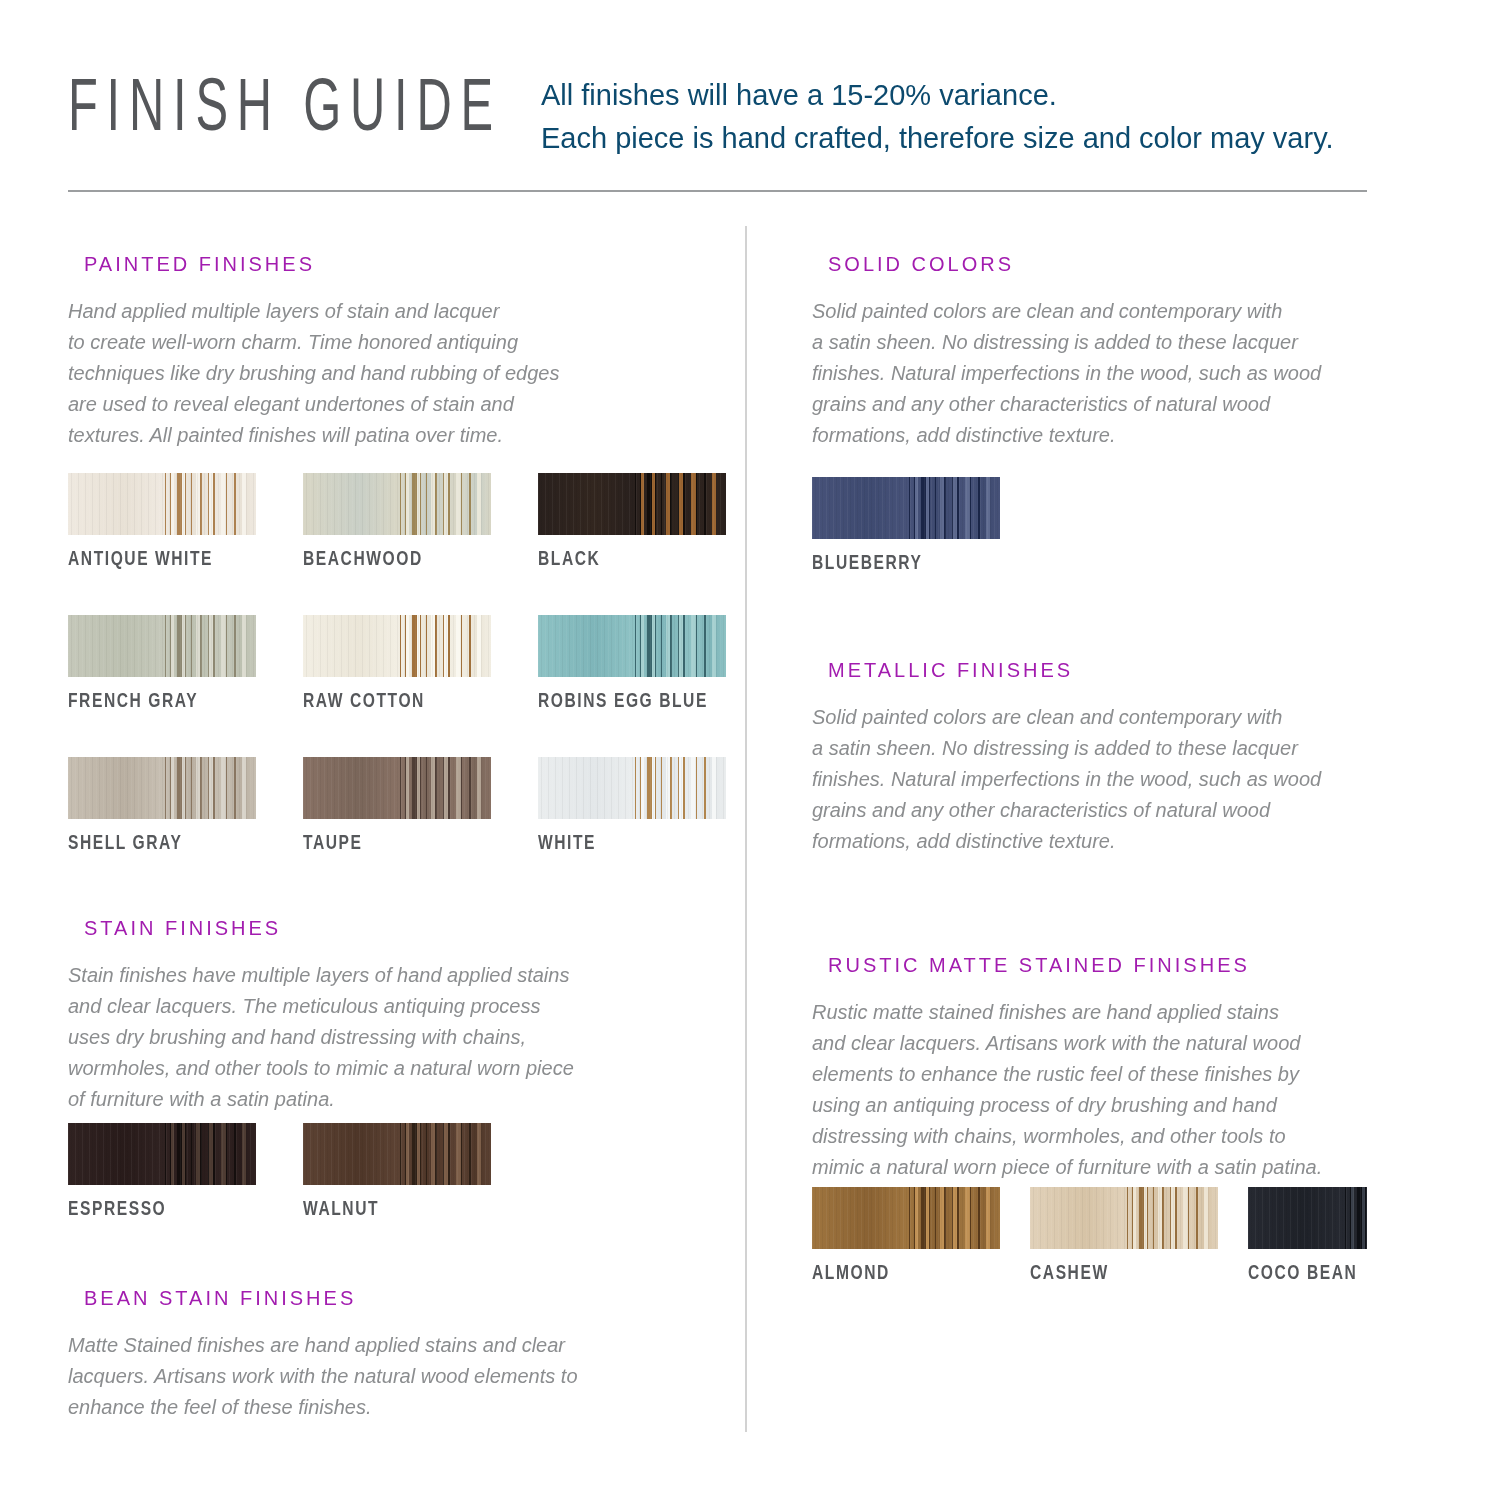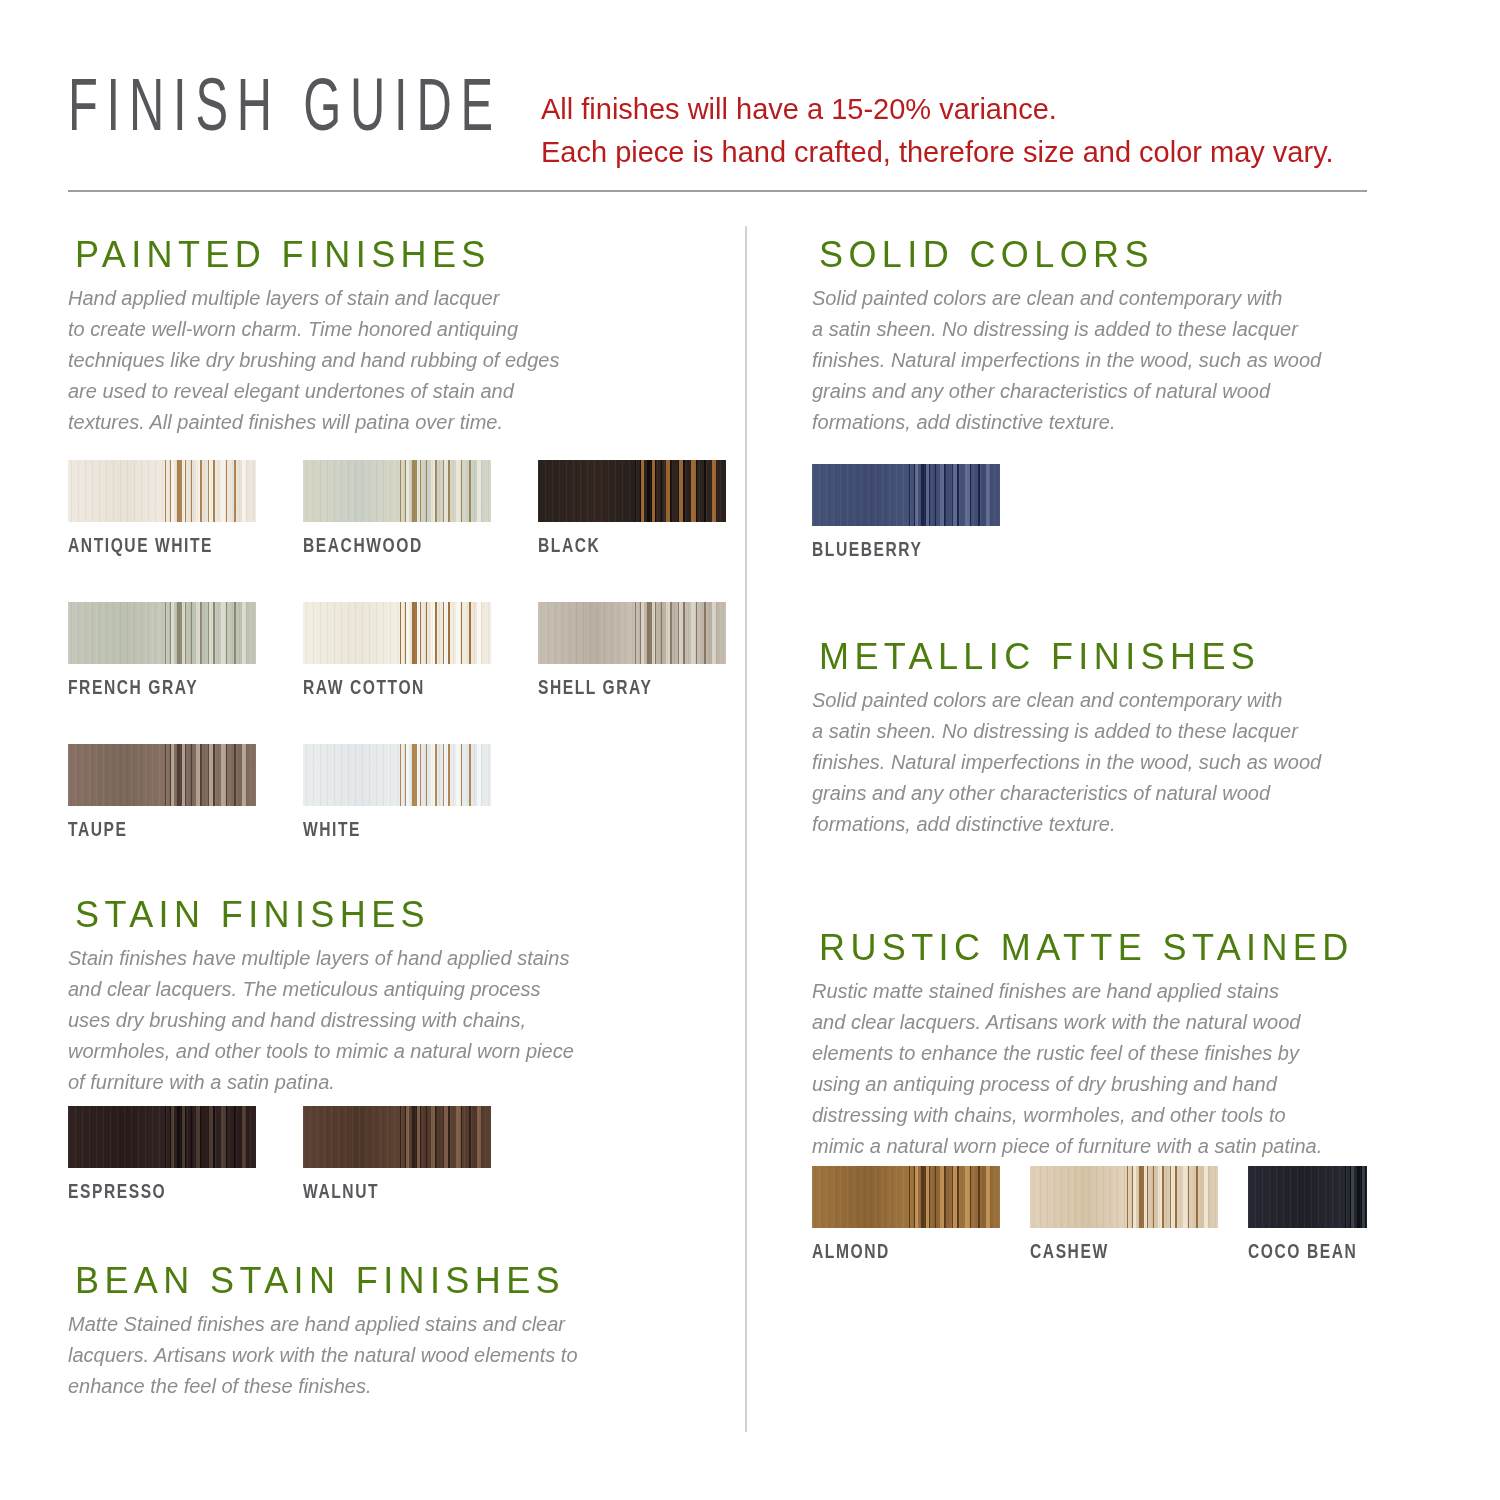--- a/index.html
+++ b/index.html
@@ -2,32 +2,32 @@
 <html><head>
 <meta charset="utf-8">
 <style>
   html,body{margin:0;padding:0;background:#fff;}
   .page{position:relative;width:1367px;height:1500px;background:#ffffff;
         font-family:"Liberation Sans",sans-serif;overflow:hidden;}
 
   .title{position:absolute;left:68px;top:62px;font-size:74px;font-weight:500;
          letter-spacing:.18em;color:#55575a;transform:scaleX(.66);
          transform-origin:0 0;white-space:nowrap;}
-  .subtitle{position:absolute;left:541px;top:88px;font-size:29px;line-height:43px;
-            color:#b91c1c;white-space:pre-line;}
+  .subtitle{position:absolute;left:541px;top:74px;font-size:29px;line-height:43px;
+            color:#0c4a6e;white-space:pre-line;}
 
   .rule{position:absolute;left:68px;top:190px;width:1384px;height:2px;background:#9c9ea0;}
   .divider{position:absolute;left:745px;top:226px;width:2px;height:1206px;background:#d2d2d2;}
 
   .col{position:absolute;top:232px;}
   .col-left{left:68px;width:655px;}
   .col-right{left:812px;width:650px;}
 
-  .sec-heading{margin:7px;font-size:36px;font-weight:500;letter-spacing:.15em;
-               color:#4d7c0f;line-height:32px;white-space:nowrap;}
+  .sec-heading{margin:16px;font-size:20px;font-weight:500;letter-spacing:.15em;
+               color:#a21caf;line-height:32px;white-space:nowrap;}
   .desc{margin:12px 0 0 0;font-style:italic;font-size:20px;line-height:31px;
         color:#8b8d8f;white-space:pre-line;}
 
   .grid{display:grid;grid-template-columns:repeat(3,188px);column-gap:27px;row-gap:10px;gap:47px;}
   .col-right .grid{column-gap:30px;}
 
   #g-painted{margin-top:22px;}
   #h-stain{margin-top:60px;}
   #g-stain{margin-top:8px;}
   #h-matte{margin-top:64px;}
@@ -102,20 +102,24 @@
       </div>
       <div class="cell">
         <div class="swatch" style="--base: #c5c8ba; --mid: #bcc0b0; --light: #dbdbcf; --dark: #8d8872;"></div>
         <div class="slabel">FRENCH GRAY</div>
       </div>
       <div class="cell">
         <div class="swatch" style="--base: #f2eee3; --mid: #ebe6d8; --light: #faf8f0; --dark: #a0713c;"></div>
         <div class="slabel">RAW COTTON</div>
       </div>
       <div class="cell">
+        <div class="swatch" style="--base: #8ec2c4; --mid: #7eb5b9; --light: #a5d0d0; --dark: #39656c;"></div>
+        <div class="slabel">ROBINS EGG BLUE</div>
+      </div>
+      <div class="cell">
         <div class="swatch" style="--base: #c7bfb2; --mid: #b9afa1; --light: #d8d3c9; --dark: #897661;"></div>
         <div class="slabel">SHELL GRAY</div>
       </div>
       <div class="cell">
         <div class="swatch" style="--base: #887164; --mid: #7a665a; --light: #b3a495; --dark: #4f3e36;"></div>
         <div class="slabel">TAUPE</div>
       </div>
       <div class="cell">
         <div class="swatch" style="--base: #eaedee; --mid: #e3e7e9; --light: #f5f7f7; --dark: #b0854e;"></div>
         <div class="slabel">WHITE</div>

